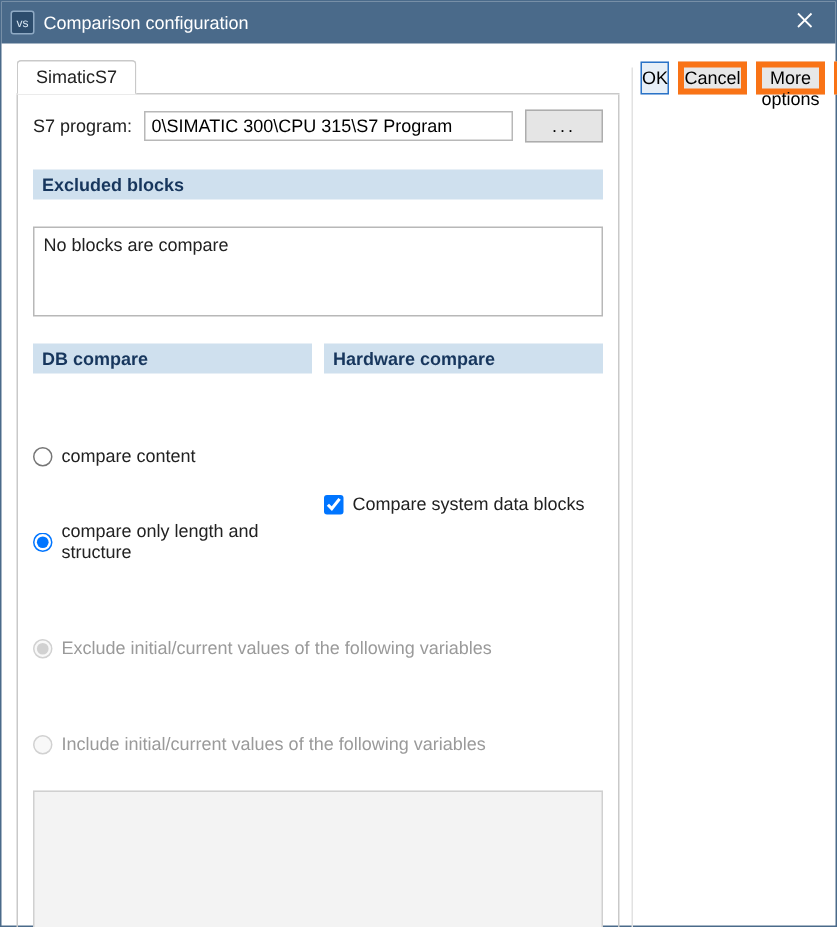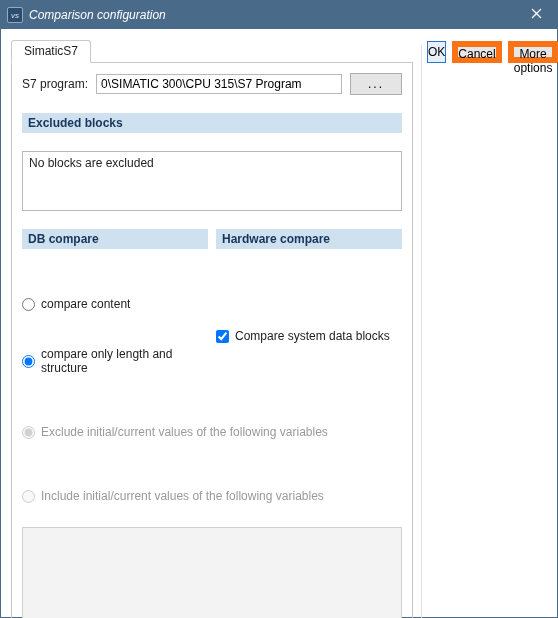--- a/index.html
+++ b/index.html
@@ -23,21 +23,20 @@
   }
   
   .titlebar {
     height: 28px;
     background: #4a6a8a;
     color: #fff;
     display: flex;
     align-items: center;
     padding: 0 0 0 6px;
     font-size: 12px;
-    font-style: italic;
   }
   .titlebar .app-icon {
     width: 16px; height: 16px;
     background: #2d4d6d;
     border: 1px solid #8faac4;
     border-radius: 2px;
     display: inline-flex;
     align-items: center;
     justify-content: center;
     font-size: 8px;
@@ -77,21 +76,21 @@
   .side-pane::before {
     content:"";
     position: absolute;
     left: 0;
     top: 6px;
     bottom: 6px;
     border-left: 1px solid #e2e2e2;
   }
   .side-btn {
     height: 22px;
-    border: 6px solid #f97316;
+    border: 4px solid #f97316;
     background: #e7e7e7;
     font-size: 12px;
     cursor: default;
     padding: 0;
   }
   .side-btn.primary {
     border: 1.5px solid #2a73c7;
     background: #e7eff7;
   }
 
@@ -211,21 +210,21 @@
       <div class="tab-content">
 
         <div class="row">
           <label>S7 program:</label>
           <input type="text" style="flex: 1 1 0%;" value="0\SIMATIC 300\CPU 315\S7 Program">
           <button class="browse-btn">...</button>
         </div>
 
         <div class="section-head">Excluded blocks</div>
         <div class="listbox">
-          <span>No blocks are excluded</span>
+          <span>No blocks are compare</span>
         </div>
 
         <div class="two-col">
           <div class="col">
             <div class="section-head">DB compare</div>
           </div>
           <div class="col">
             <div class="section-head">Hardware compare</div>
           </div>
         </div>

